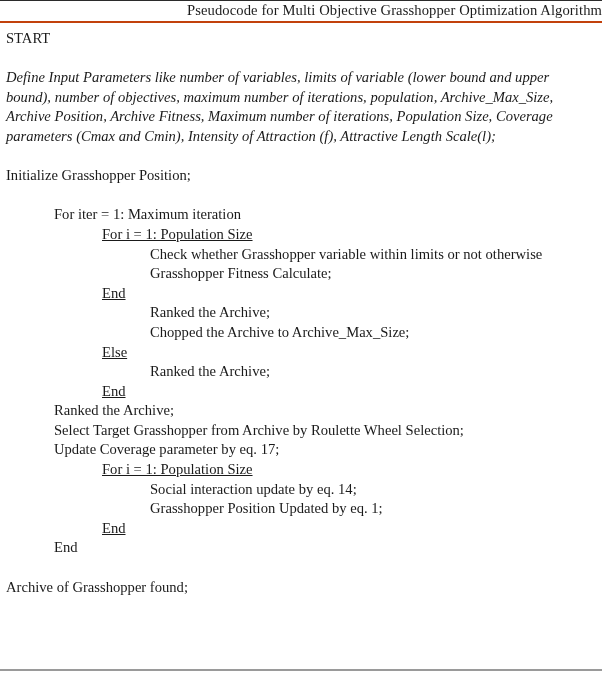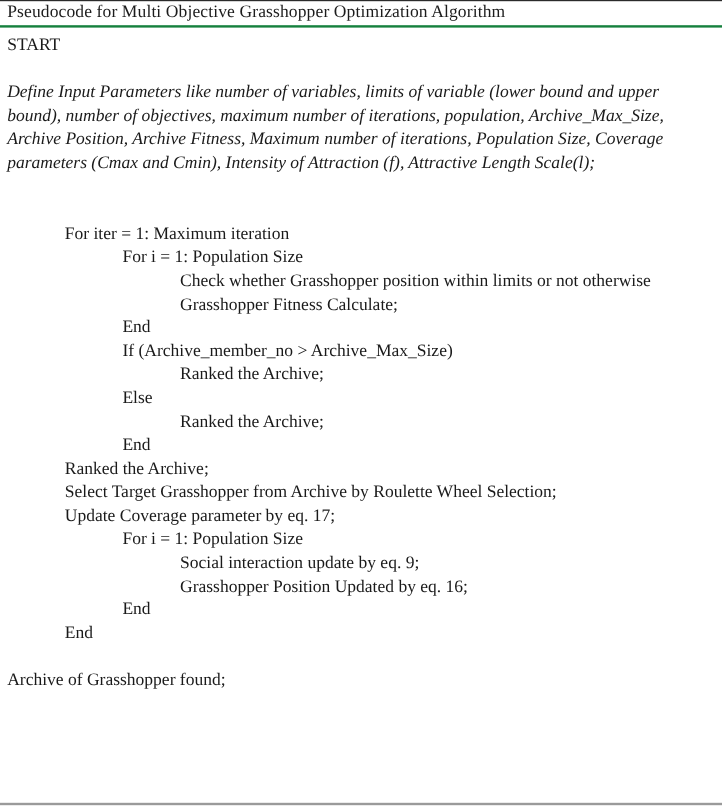--- a/index.html
+++ b/index.html
@@ -20,22 +20,23 @@
     width: 602px;
     box-sizing: border-box;
     border-top: 1px solid #2b2b2b;
     border-bottom: 2px solid #9a9a9a;
     height: 671px;
     display: flex;
     flex-direction: column;
   }
 
   .title-row {
-    border-bottom: 2px solid #15803d;
+    border-bottom: 2px solid #c2410c;
     padding: 1px 0 2px 6px;
+    text-align: right;
   }
   .title-text {
     font-size: 14.6px;
     line-height: 17px;
     letter-spacing: 0.1px;
     white-space: nowrap;
     color: #1c1c1c;
   }
 
   .body-row {
@@ -54,21 +55,21 @@
     white-space: pre-wrap;
     min-height: 19.6px;
   }
   .line.blank {
     height: 19.6px;
   }
 
   
   .ind-0 { padding-left: 0px; }
   .ind-1 { padding-left: 48px; }
-  .ind-2 { padding-left: 96px; }
+  .ind-2 { padding-left: 96px; text-decoration: underline; }
   .ind-3 { padding-left: 144px; }
 
   .para {
     white-space: normal;
     text-align: left;
     max-width: 590px;
     font-style: italic;
   }
 </style>
 </head>
@@ -79,37 +80,38 @@
   <div class="title-row">
     <div class="title-text">Pseudocode for Multi Objective Grasshopper Optimization Algorithm</div>
   </div>
 
   <div class="body-row">
     <div class="code-block" id="code-block">
         <div class="line ind-0">START</div>
         <div class="line ind-0 blank"></div>
         <div class="line ind-0 para">Define Input Parameters like number of variables, limits of variable (lower bound and upper bound), number of objectives, maximum number of iterations, population, Archive_Max_Size, Archive Position, Archive Fitness, Maximum number of iterations, Population Size, Coverage parameters (Cmax and Cmin), Intensity of Attraction (f), Attractive Length Scale(l);</div>
         <div class="line ind-0 blank"></div>
+        <div class="line ind-0">Initialize Grasshopper Position;</div>
         <div class="line ind-0 blank"></div>
         <div class="line ind-1">For iter = 1: Maximum iteration</div>
         <div class="line ind-2">For i = 1: Population Size</div>
-        <div class="line ind-3">Check whether Grasshopper position within limits or not otherwise</div>
+        <div class="line ind-3">Check whether Grasshopper variable within limits or not otherwise</div>
         <div class="line ind-3">Grasshopper Fitness Calculate;</div>
         <div class="line ind-2">End</div>
-        <div class="line ind-2">If (Archive_member_no &gt; Archive_Max_Size)</div>
         <div class="line ind-3">Ranked the Archive;</div>
+        <div class="line ind-3">Chopped the Archive to Archive_Max_Size;</div>
         <div class="line ind-2">Else</div>
         <div class="line ind-3">Ranked the Archive;</div>
         <div class="line ind-2">End</div>
         <div class="line ind-1">Ranked the Archive;</div>
         <div class="line ind-1">Select Target Grasshopper from Archive by Roulette Wheel Selection;</div>
         <div class="line ind-1">Update Coverage parameter by eq. 17;</div>
         <div class="line ind-2">For i = 1: Population Size</div>
-        <div class="line ind-3">Social interaction update by eq. 9;</div>
-        <div class="line ind-3">Grasshopper Position Updated by eq. 16;</div>
+        <div class="line ind-3">Social interaction update by eq. 14;</div>
+        <div class="line ind-3">Grasshopper Position Updated by eq. 1;</div>
         <div class="line ind-2">End</div>
         <div class="line ind-1">End</div>
         <div class="line ind-0 blank"></div>
         <div class="line ind-0">Archive of Grasshopper found;</div>
       </div>
   </div>
 
 </div>
 
 </body></html>

